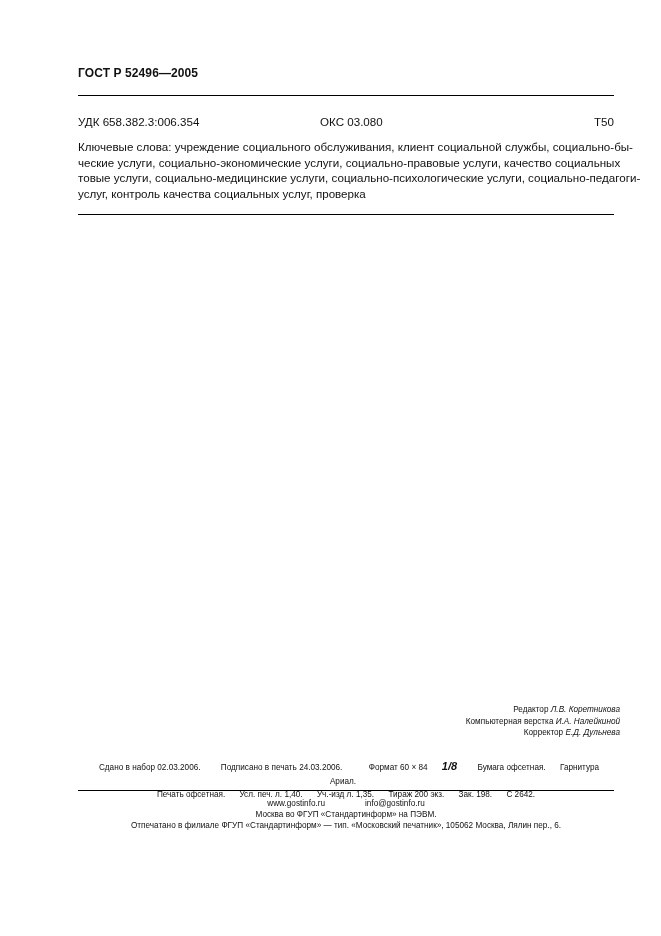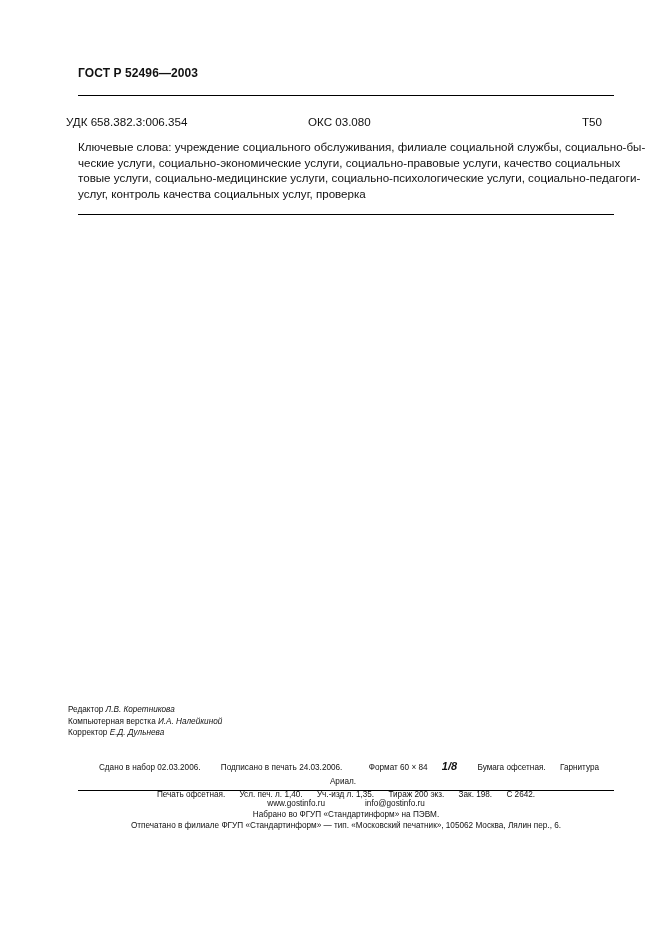--- a/index.html
+++ b/index.html
@@ -4,49 +4,49 @@
   <style>
     html, body { margin: 0; padding: 0; background: #ffffff; }
     body { width: 661px; height: 936px; position: relative; overflow: hidden;
            font-family: "Liberation Sans", sans-serif; color: #111; }
     .abs { position: absolute; }
     .gost-code { left: 78px; top: 66px; font-size: 12px; font-weight: bold; letter-spacing: 0.1px; }
     .hr { position: absolute; left: 78px; width: 536px; height: 0; border-top: 1.3px solid #000; }
     .hr1 { top: 95px; }
     .hr2 { top: 214px; }
     .hr3 { top: 790px; }
-    .class-row { left: 66px; top: 115px; width: 536px; height: 16px; font-size: 11.6px; }
+    .class-row { left: 78px; top: 115px; width: 536px; height: 16px; font-size: 11.6px; }
     .udk { position: absolute; left: 0; top: 0; }
     .oks { position: absolute; left: 242px; top: 0; }
     .t50 { position: absolute; right: 0; top: 0; }
     .keywords { left: 78px; top: 139px; width: 536px; font-size: 11.6px; line-height: 15.6px; text-align: justify; }
     .kw-line { display: block; text-align: justify; text-align-last: justify; white-space: nowrap; }
     .kw-line.last { text-align-last: left; }
-    .credits { left: 68px; top: 704px; width: 536px; font-size: 8.2px; line-height: 11.5px; text-align: left; }
+    .credits { left: 84px; top: 704px; width: 536px; font-size: 8.2px; line-height: 11.5px; text-align: right; }
     .credits .name { font-style: italic; }
     .print-info { left: 78px; top: 760px; width: 536px; font-size: 8.2px; line-height: 13.5px; text-align: center; }
     .print-info span { margin: 0 6px; }
     .frac { font-size: 11px; font-weight: bold; font-style: italic; }
     .publisher { left: 78px; top: 798px; width: 536px; font-size: 8.2px; line-height: 11.2px; text-align: center; }
     .publisher .gap { display: inline-block; width: 40px; }
   </style>
 </head>
 <body>
 
-<div class="abs gost-code">ГОСТ Р 52496—2003</div>
+<div class="abs gost-code">ГОСТ Р 52496—2005</div>
 <div class="hr hr1"></div>
 
 <div class="abs class-row">
   <span class="udk">УДК  658.382.3:006.354</span>
   <span class="oks">ОКС  03.080</span>
   <span class="t50">Т50</span>
 </div>
 
 <div class="abs keywords">
-  <span class="kw-line">Ключевые слова:  учреждение социального обслуживания, филиале социальной службы, социально-бы-</span>
+  <span class="kw-line">Ключевые слова:  учреждение социального обслуживания, клиент социальной службы, социально-бы-</span>
   <span class="kw-line">ческие услуги, социально-экономические услуги, социально-правовые услуги, качество социальных</span>
   <span class="kw-line">товые услуги, социально-медицинские услуги, социально-психологические услуги, социально-педагоги-</span>
   <span class="kw-line last">услуг, контроль качества социальных услуг, проверка</span>
 </div>
 <div class="hr hr2"></div>
 
 <div class="abs credits">
   <div><span>Редактор </span><span class="name">Л.В. Коретникова</span></div>
   <div><span>Компьютерная верстка </span><span class="name">И.А. Налейкиной</span></div>
   <div><span>Корректор </span><span class="name">Е.Д. Дульнева</span></div>
@@ -68,15 +68,15 @@
     <span>Зак. 198.</span>
     <span>С 2642.</span>
   </div>
 </div>
 <div class="hr hr3"></div>
 
 <div class="abs publisher">
   <div>
     <span>www.gostinfo.ru</span><span class="gap"></span><span>info@gostinfo.ru</span>
   </div>
-  <div>Набрано во ФГУП «Стандартинформ» на ПЭВМ.</div>
+  <div>Москва во ФГУП «Стандартинформ» на ПЭВМ.</div>
   <div>Отпечатано в филиале ФГУП «Стандартинформ» — тип. «Московский печатник», 105062  Москва, Лялин пер., 6.</div>
 </div>
 
 </body></html>

